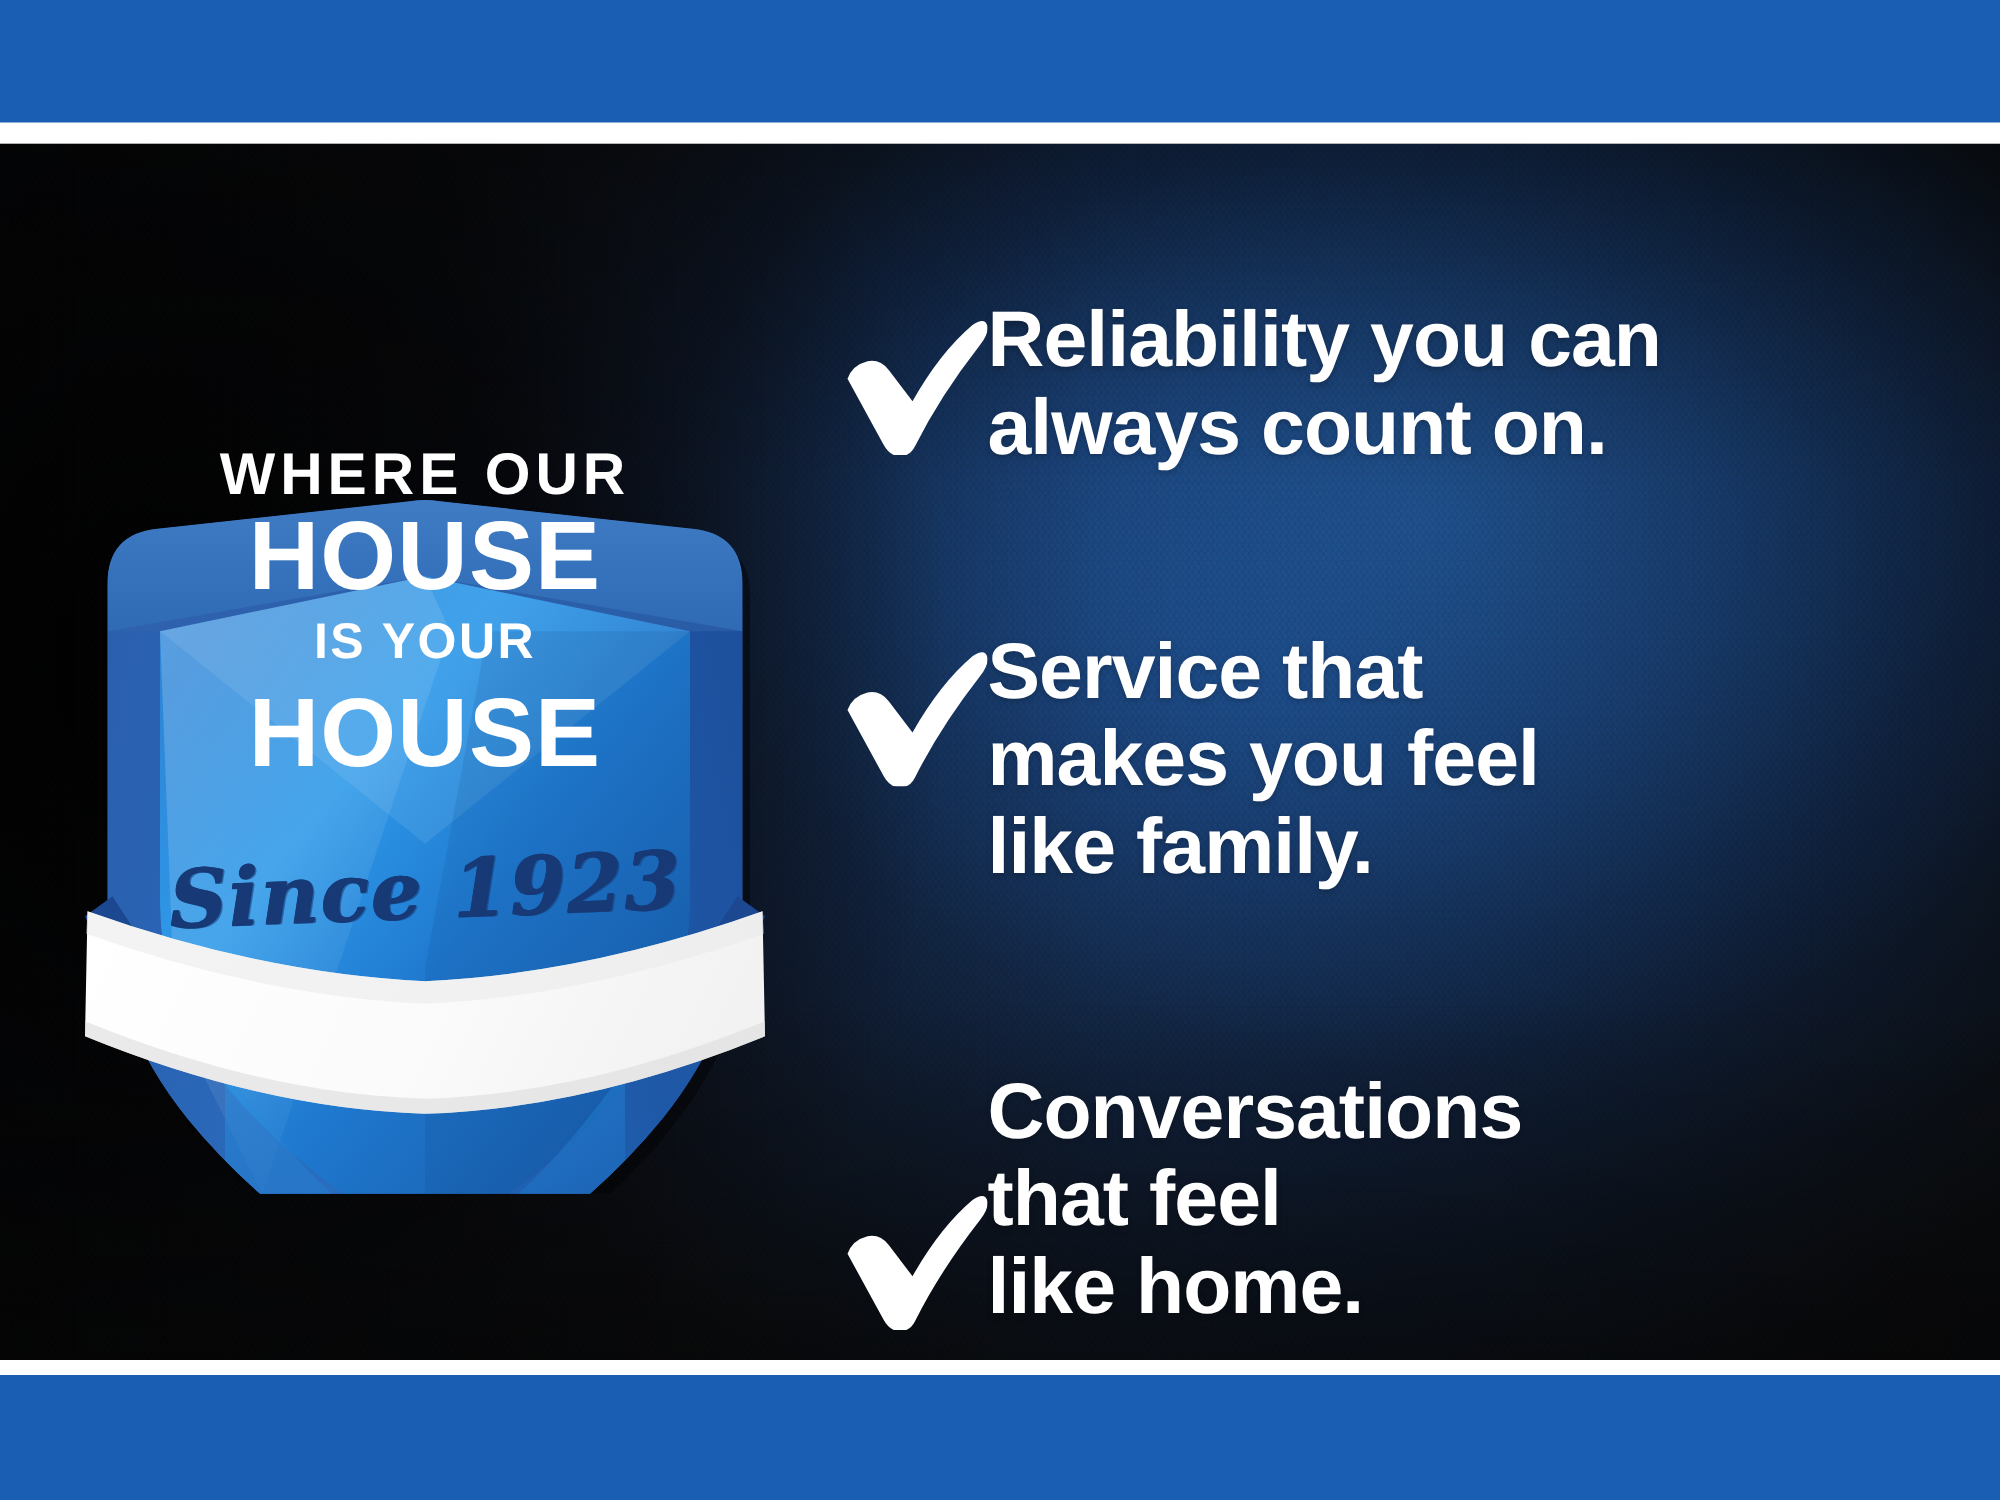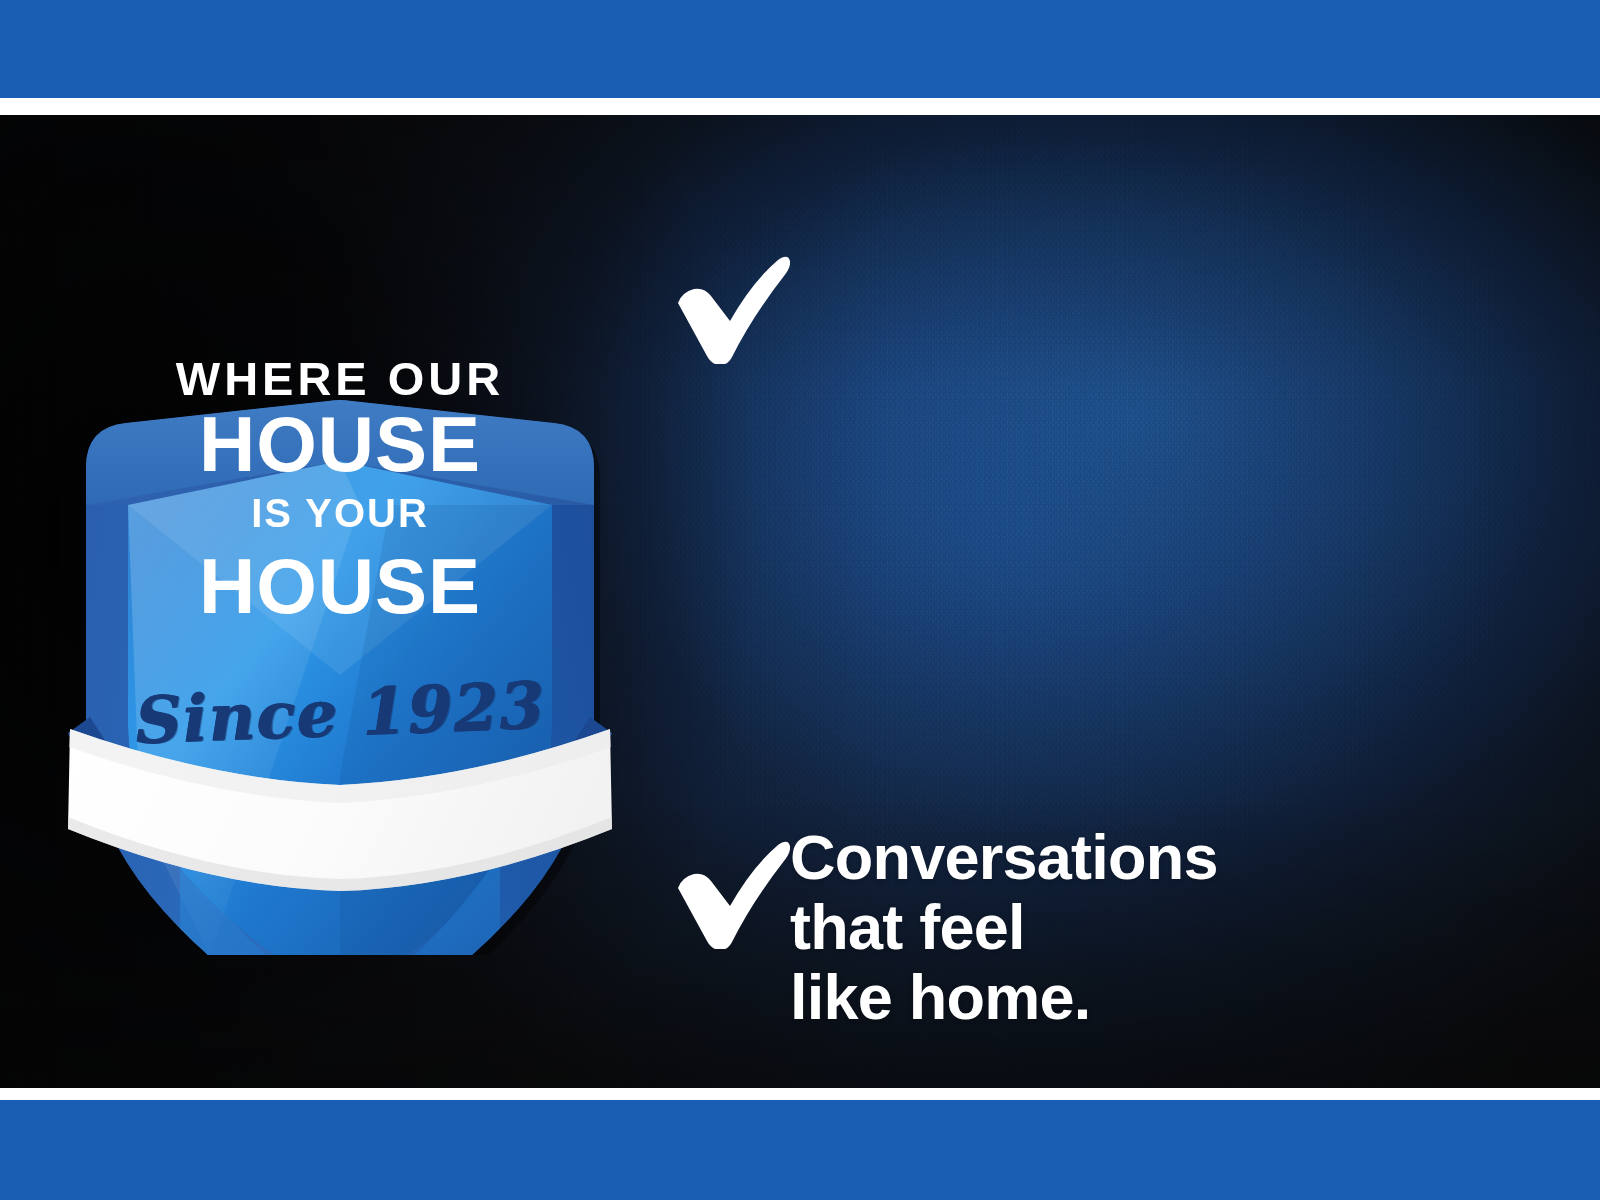--- a/index.html
+++ b/index.html
@@ -97,21 +97,21 @@
     font-weight:700;
     font-size:63px;
     line-height:70px;
     letter-spacing:-0.012em;
     white-space:pre-line;
     text-shadow:0 2px 5px rgba(0,0,0,.22);
     padding-top:2px;
   }
   .b1{top:25px;}
   .b2{top:290px;}
-  .b3{top:610px;}
+  .b3{top:642px;align-items:flex-end;}
 </style>
 </head>
 <body>
 
 <div class="stage">
 
   <div class="bar bar-top" style="background:#1a5eb3;"></div>
 
   <div class="canvas">
     <div class="glow-main"></div>
@@ -224,22 +224,33 @@
       <div class="since" style="color: rgb(23, 58, 119);">Since 1923</div>
     </div>
 
     <div class="bullets">
 
       <div class="bullet b1">
         <svg class="check" viewBox="0 0 130 125">
           <path d="M18,64 Q22,53 34,50 Q44,48 51,57 L70,82 Q92,43 118,21 Q128,14 130,22
                    Q131,28 124,37 Q92,78 72,118 Q68,126 60,126 Q52,126 47,117 Z" fill="#ffffff"></path>
         </svg>
+        <div class="btext">Reliability you can
+always count on.</div>
       </div>
 
+      <div class="bullet b2">
+        <svg class="check" viewBox="0 0 130 125">
+          <path d="M18,64 Q22,53 34,50 Q44,48 51,57 L70,82 Q92,43 118,21 Q128,14 130,22
+                   Q131,28 124,37 Q92,78 72,118 Q68,126 60,126 Q52,126 47,117 Z" fill="#ffffff"></path>
+        </svg>
+        <div class="btext">Service that
+makes you feel
+like family.</div>
+      </div>
 
       <div class="bullet b3">
         <svg class="check" viewBox="0 0 130 125">
           <path d="M18,64 Q22,53 34,50 Q44,48 51,57 L70,82 Q92,43 118,21 Q128,14 130,22
                    Q131,28 124,37 Q92,78 72,118 Q68,126 60,126 Q52,126 47,117 Z" fill="#ffffff"></path>
         </svg>
         <div class="btext">Conversations
 that feel
 like home.</div>
       </div>

